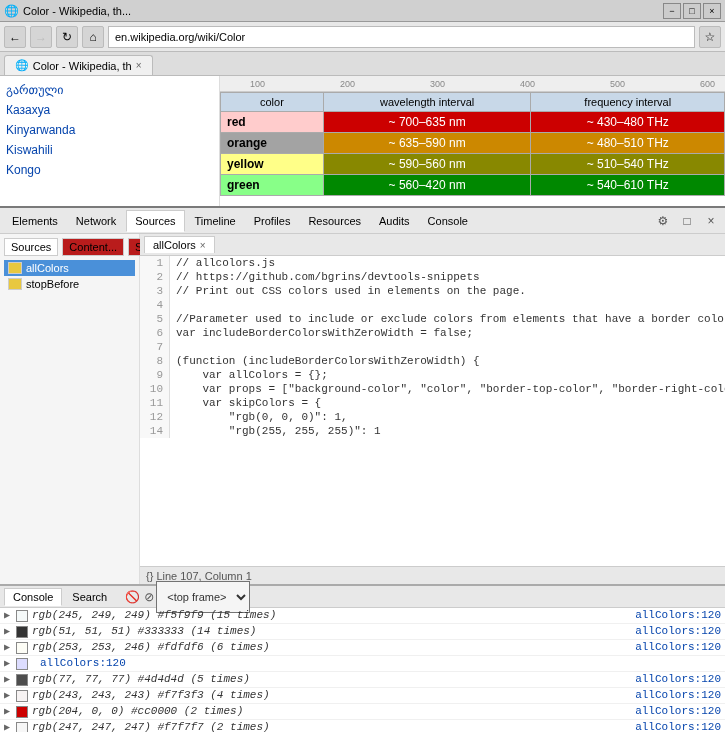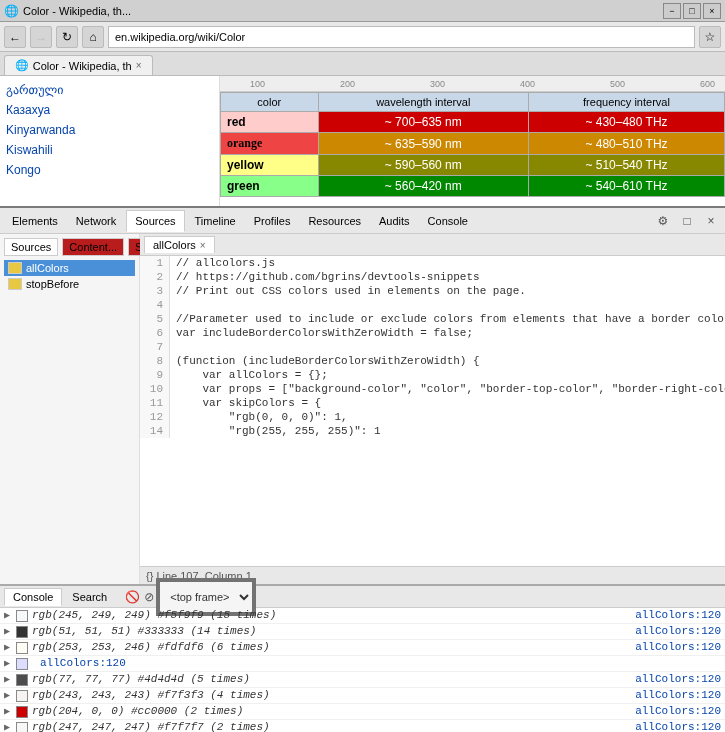--- a/index.html
+++ b/index.html
@@ -109,21 +109,21 @@
       border: 1px solid #aaa;
       font-weight: normal;
       text-align: center;
       font-size: 11px;
     }
     .color-table td {
       padding: 3px 6px;
       border: 1px solid #aaa;
     }
     .color-name-red { background: #ffcccc; font-weight: bold; }
-    .color-name-orange { background: #ef4444; font-weight: bold; font-family: Liberation Serif, serif; }
+    .color-name-orange { background: #a3a3a3; font-weight: bold; }
     .color-name-yellow { background: #ffff88; font-weight: bold; }
     .color-name-green { background: #88ff88; font-weight: bold; }
     .color-swatch-red { background: #cc0000; }
     .freq-red { background: #cc0000; color: white; text-align: center; }
 
     
     .devtools {
       border-top: 2px solid #7a7a7a;
       background: #f5f5f5;
       height: 378px;
@@ -327,21 +327,21 @@
     .console-link {
       color: #0645ad;
       margin-left: 8px;
       flex-shrink: 0;
       font-size: 11px;
     }
     .frame-selector {
       padding: 8px 6px;
       font-size: 11px;
       background: #f5f5f5;
-      border: 4px solid #737373;
+      border: 1px solid #737373;
       color: #333;
     }
 
     
     ::-webkit-scrollbar { width: 8px; height: 8px; }
     ::-webkit-scrollbar-track { background: #f0f0f0; }
     ::-webkit-scrollbar-thumb { background: #ccc; border: 1px solid #bbb; }
 
     .devtools-right-controls {
       margin-left: auto;

